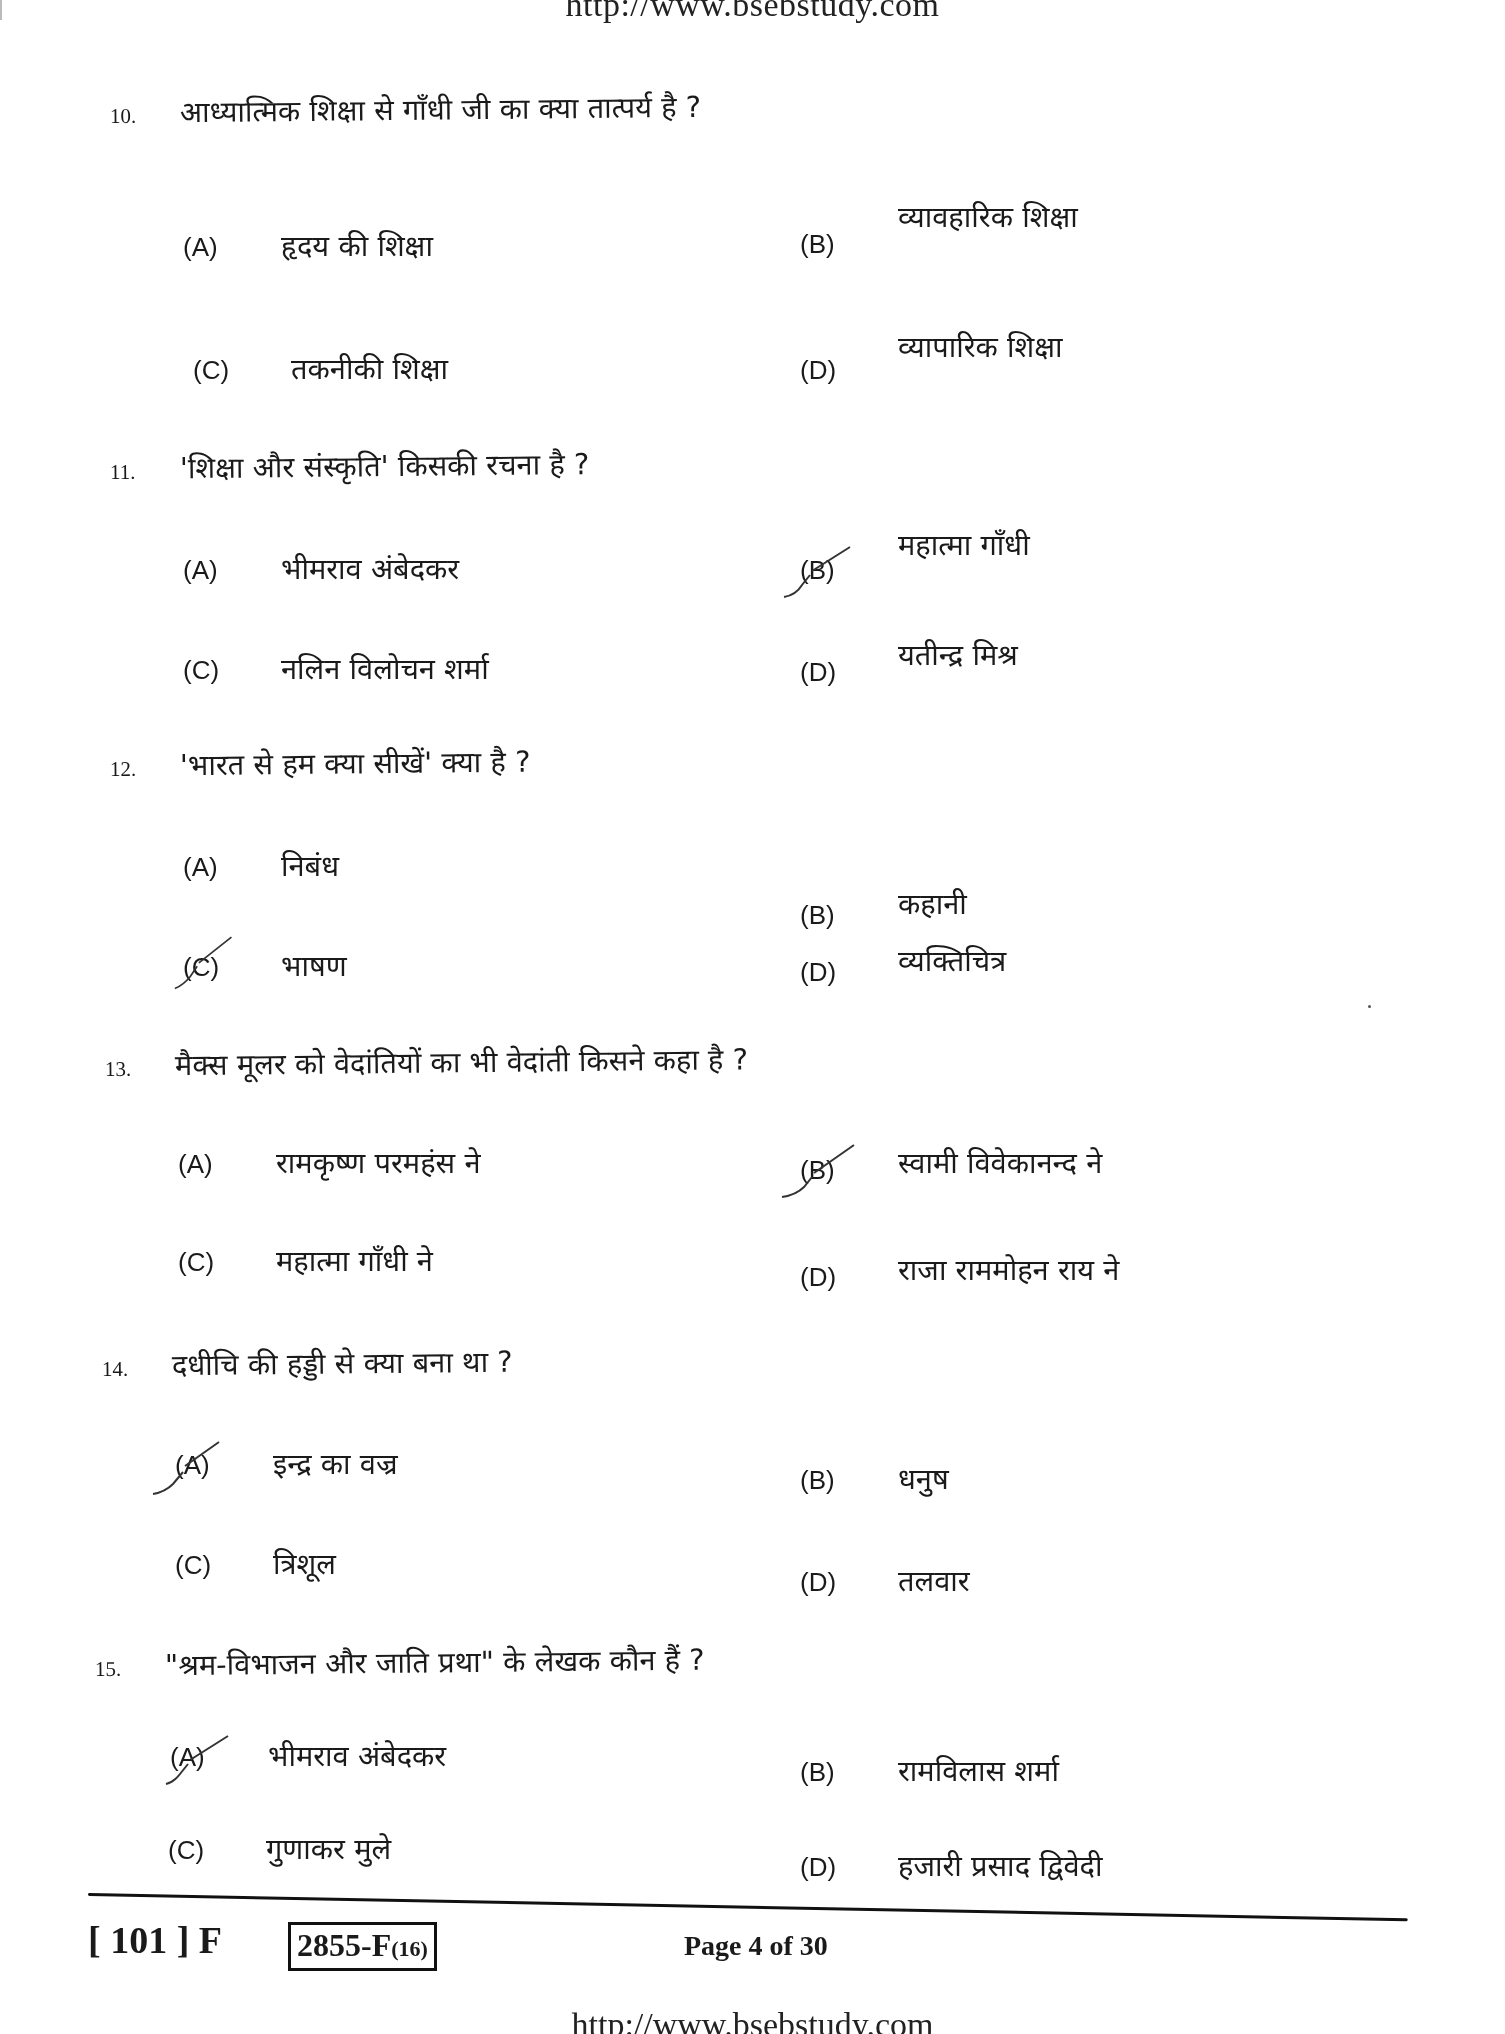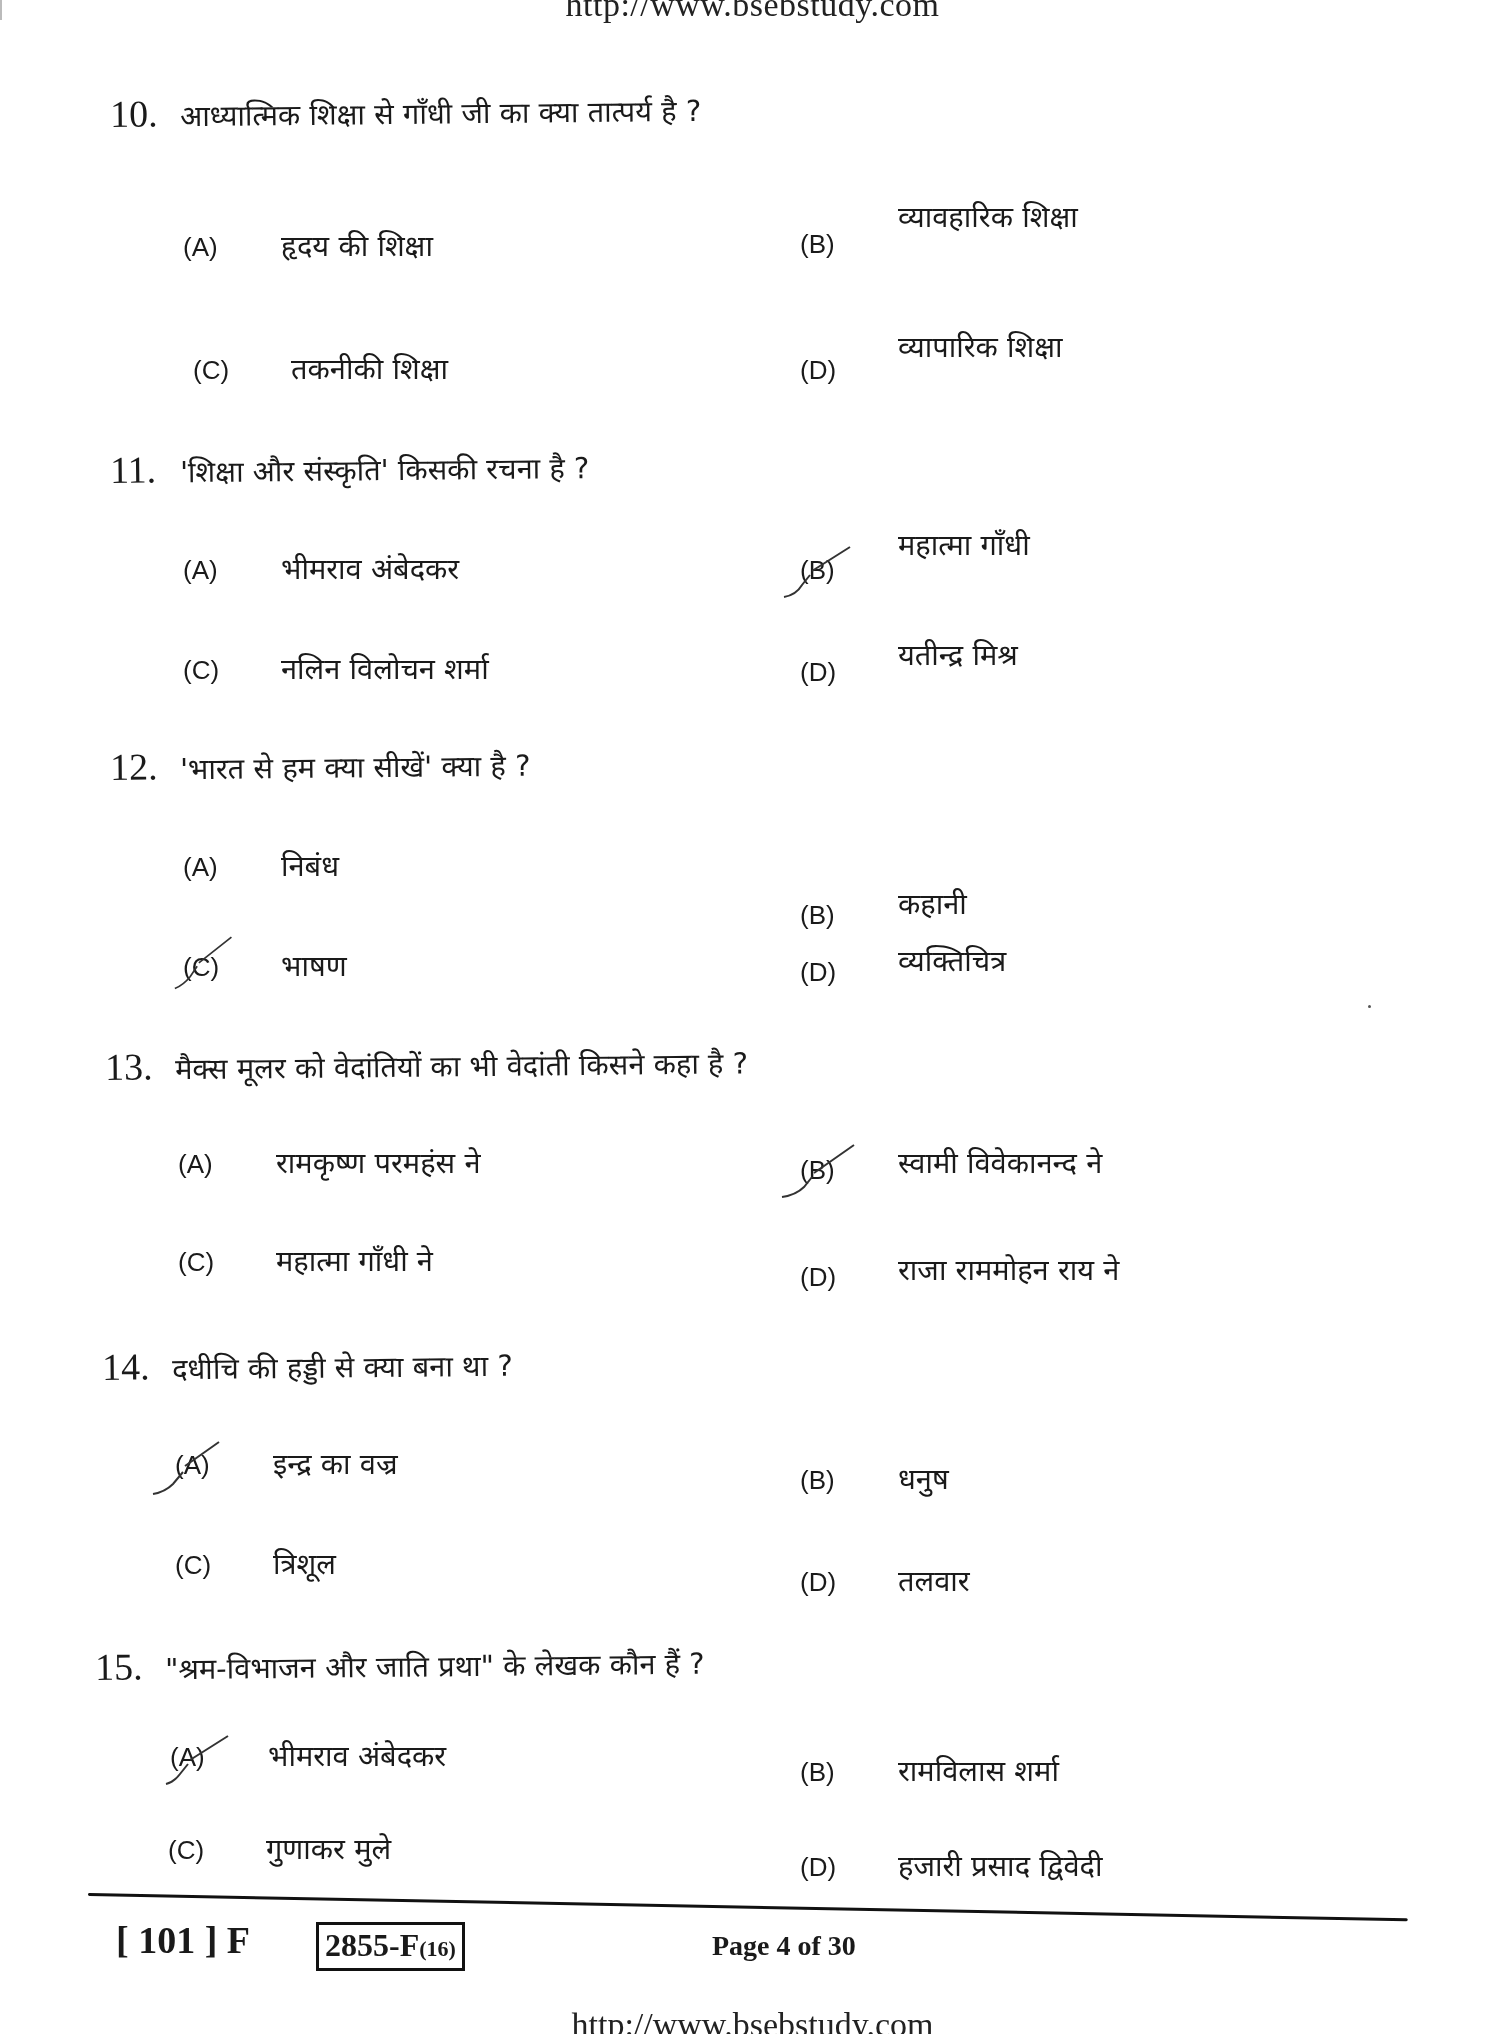--- a/index.html
+++ b/index.html
@@ -51,21 +51,21 @@
       position: absolute;
       font-size: 29px;
       white-space: nowrap;
       font-family: "DejaVu Sans", sans-serif;
       font-weight: 500;
       transform: rotate(-0.6deg);
       transform-origin: left center;
     }
     .q-num {
       font-family: "Liberation Serif", serif;
-      font-size: 38px;
+      font-size: 21px;
       display: inline-block;
       width: 70px;
     }
     .q-text {
       display: inline-block;
     }
     .opt {
       position: absolute;
       white-space: nowrap;
       font-family: "DejaVu Sans", sans-serif;
@@ -100,21 +100,20 @@
       transform: rotate(1.1deg);
       transform-origin: left center;
       border-radius: 2px;
     }
     .footer {
       position: absolute;
       top: 1918px;
       left: 88px;
       width: 1300px;
       height: 60px;
-      margin-left: 28px;
     }
     .footer-code {
       position: absolute;
       left: 0;
       top: 0;
       font-family: "Liberation Serif", serif;
       font-size: 38px;
       font-weight: bold;
     }
     .footer-box {

